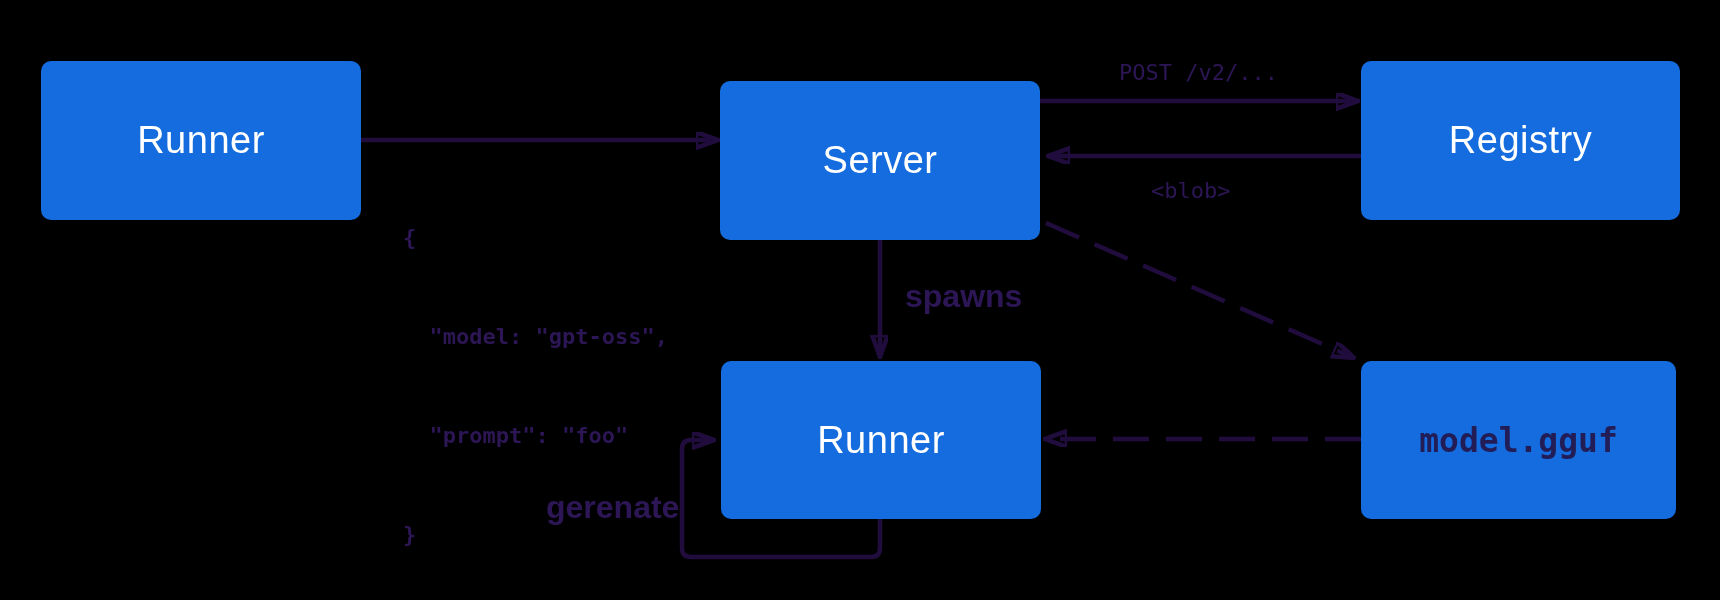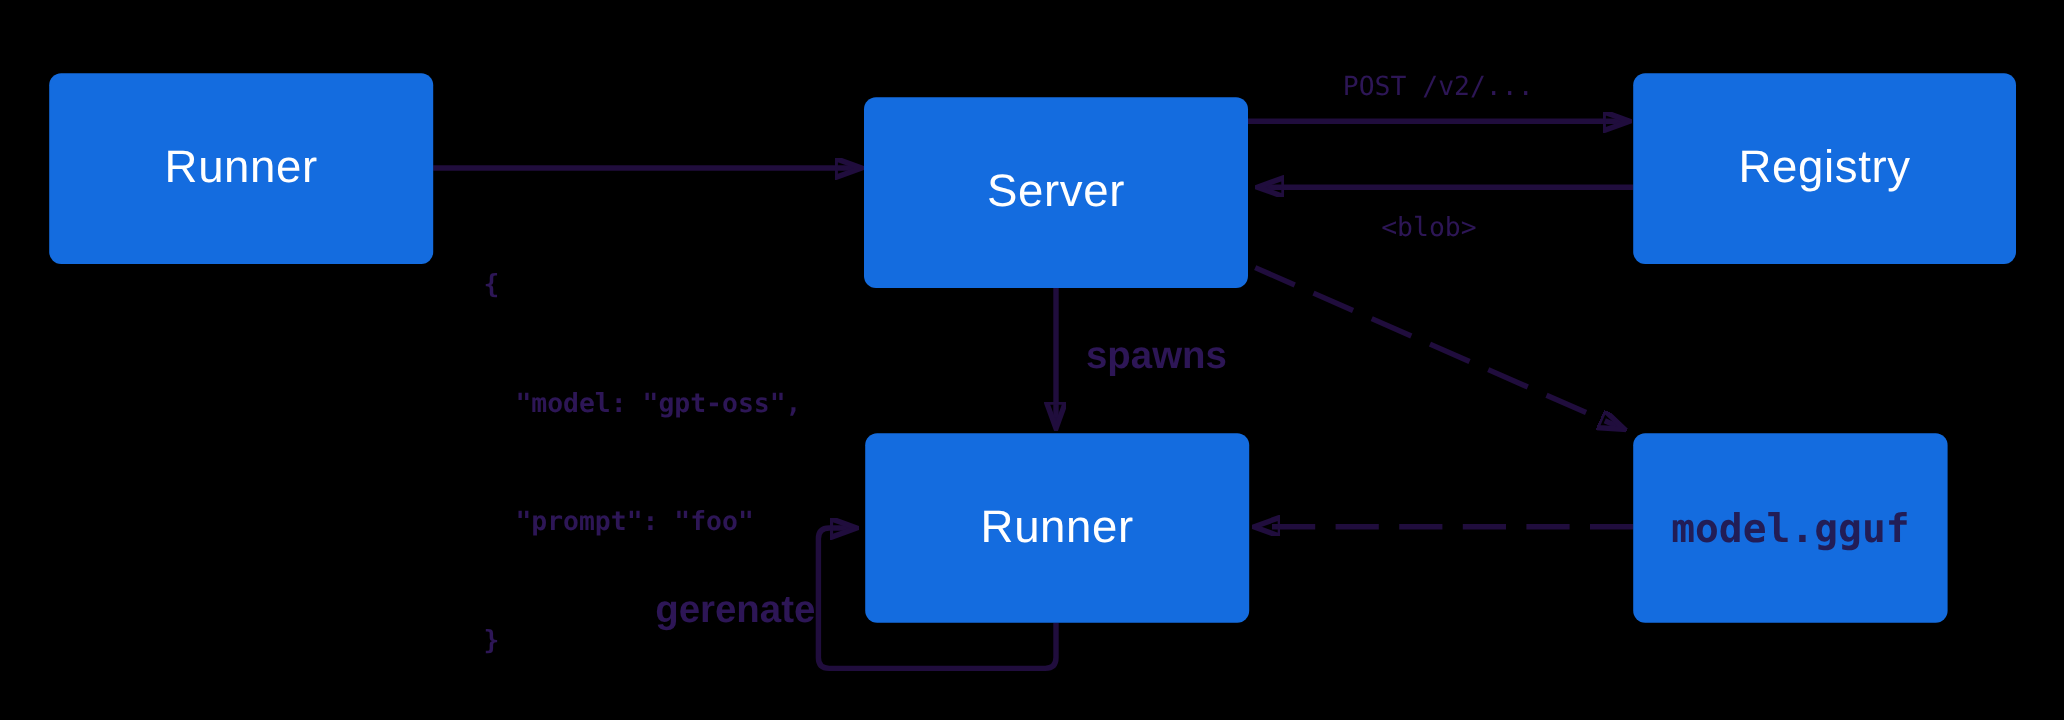--- a/index.html
+++ b/index.html
@@ -77,21 +77,21 @@
   </div>
 
   <div class="node" style="left:1361px;top:61px;width:319px;height:159px;text-align:center;">
     <span class="node-label">Registry</span>
   </div>
 
   <div class="node" style="left:721px;top:361px;width:320px;height:158px;">
     <span class="node-label">Runner</span>
   </div>
 
-  <div class="node" style="left:1361px;top:361px;width:262px;height:158px;">
+  <div class="node" style="left:1361px;top:361px;width:315px;height:158px;">
     <span class="node-label-mono">model.gguf</span>
   </div>
 
 
   <div class="code-block" style="left:403px;top:155px;">
     <div>{</div>
     <div>  "model: "gpt-oss",</div>
     <div>  "prompt": "foo"</div>
     <div>}</div>
   </div>

